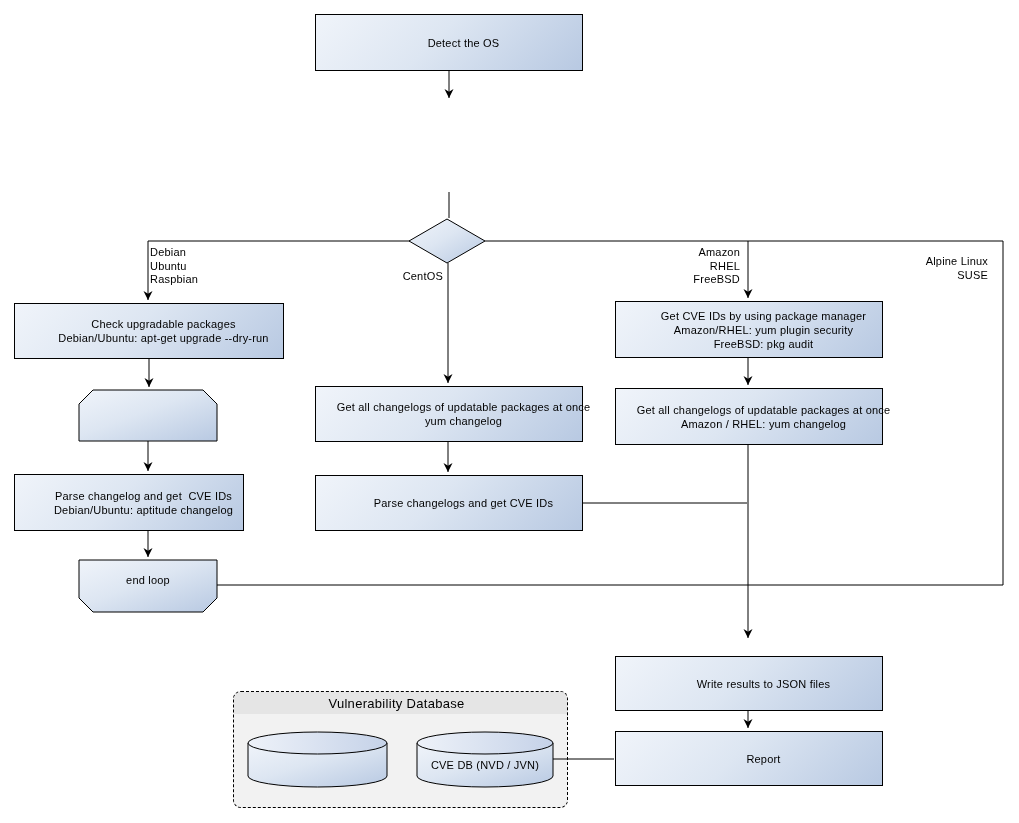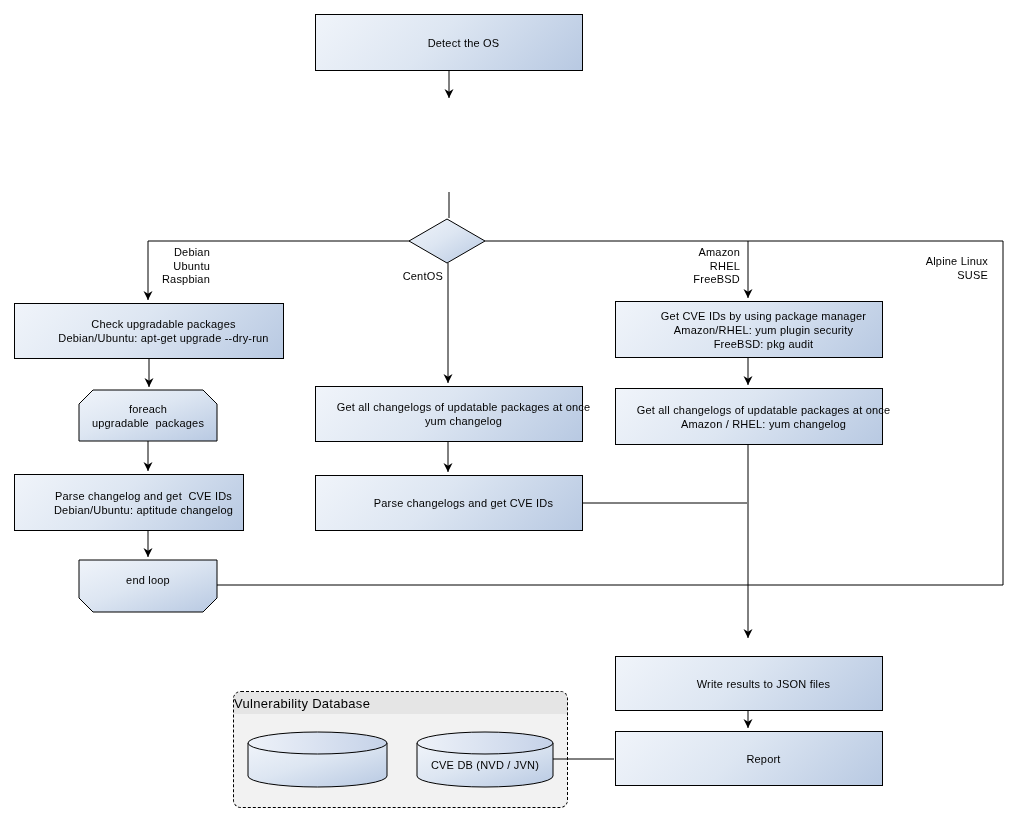--- a/index.html
+++ b/index.html
@@ -19,29 +19,29 @@
   .node.align-right{align-items:flex-end;padding-right:46px;}
   .shape-label{
     position:absolute;z-index:3;display:flex;flex-direction:column;justify-content:center;align-items:center;
     font-size:11px;line-height:14px;letter-spacing:.2px;text-align:center;
   }
   .shape-label .ln{display:block;white-space:pre;}
   .branch-label{
     position:absolute;z-index:3;font-size:11px;line-height:13.5px;letter-spacing:.2px;
   }
   .branch-label .ln{display:block;white-space:pre;}
-  .branch-label.center{text-align:right;}
+  .branch-label.center{text-align:left;}
   .branch-label.right{text-align:right;}
   .vulndb{
     position:absolute;left:233px;top:691px;width:335px;height:117px;z-index:1;
     box-sizing:border-box;border:1.5px dashed #000;border-radius:8px;background:#f2f2f2;
   }
   .vulndb-header{
     position:absolute;left:0;top:0;right:0;height:22px;background:#e5e5e5;
-    border-radius:6.5px 6.5px 0 0;display:flex;align-items:center;justify-content:flex-start;
+    border-radius:6.5px 6.5px 0 0;display:flex;align-items:center;justify-content:center;
     padding-right:8px;box-sizing:border-box;font-size:13px;letter-spacing:.3px;
   }
 </style>
 </head>
 <body>
 
 <div id="canvas">
 
   <div class="vulndb">
     <div class="vulndb-header">
@@ -142,24 +142,20 @@
   </div>
 
   <div class="node" style="left:615px;top:656px;width:268px;height:55px">
     <span class="ln">Write results to JSON files</span>
   </div>
 
   <div class="node" style="left:615px;top:731px;width:268px;height:55px">
     <span class="ln">Report</span>
   </div>
 
-  <div class="shape-label" style="left:79px;top:390px;width:138px;height:51px">
-    <span class="ln">foreach</span>
-    <span class="ln">upgradable  packages</span>
-  </div>
 
   <div class="shape-label" style="left:79px;top:560px;width:138px;height:40px">
     <span class="ln">end loop</span>
   </div>
 
 
   <div class="shape-label" style="left:417px;top:748px;width:136px;height:34px">
     <span class="ln">CVE DB (NVD / JVN)</span>
   </div>
 

